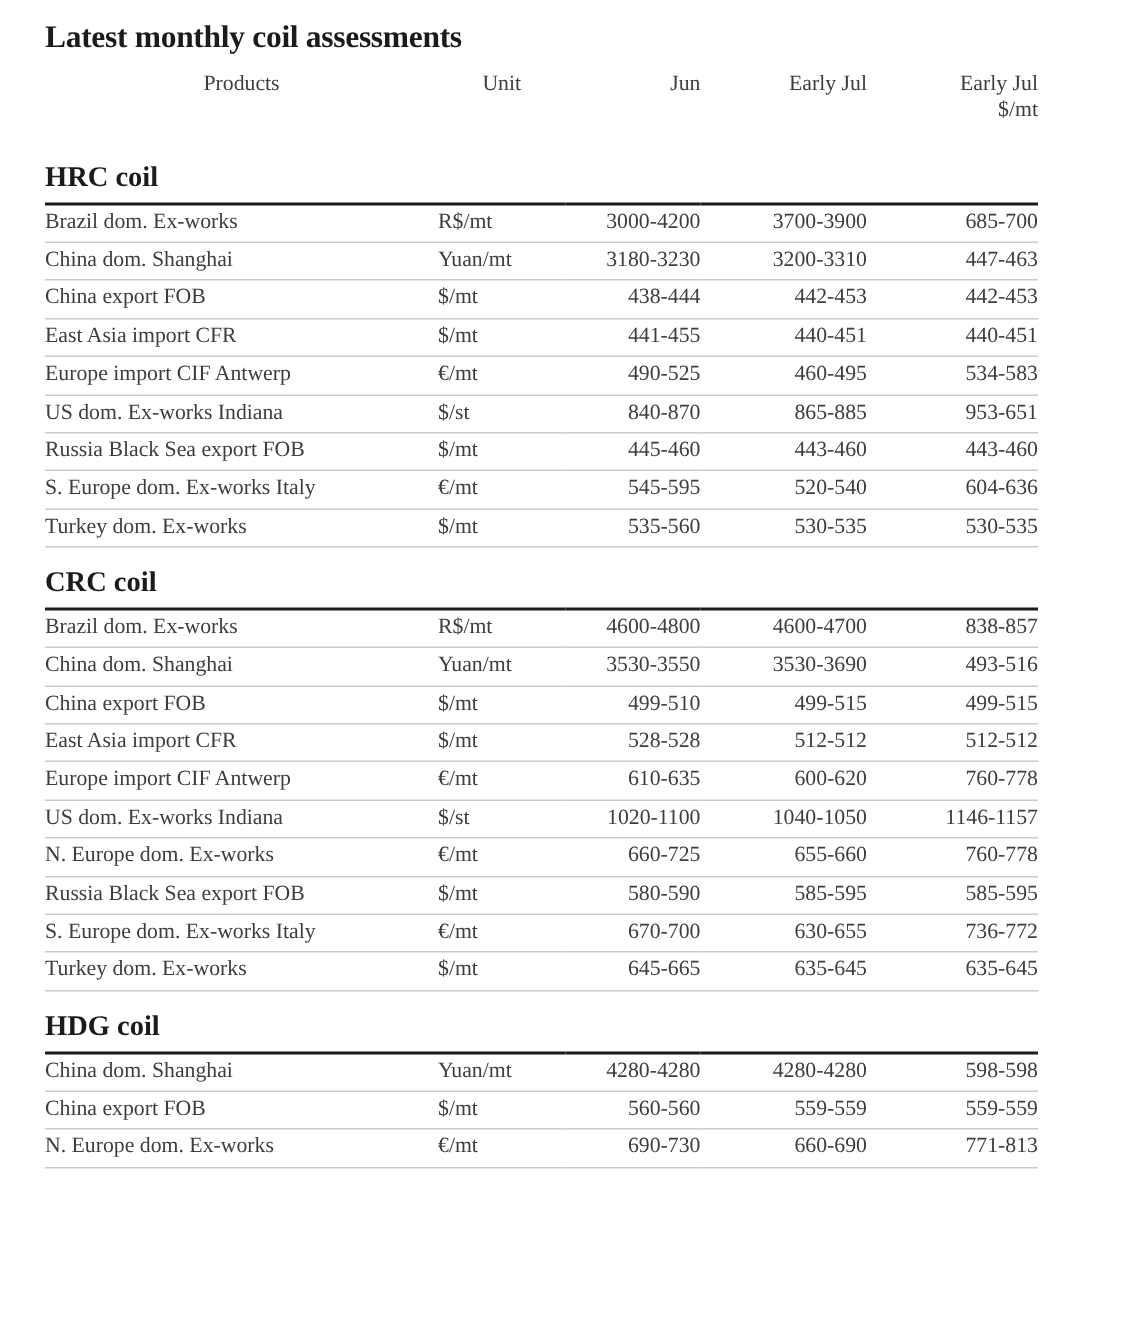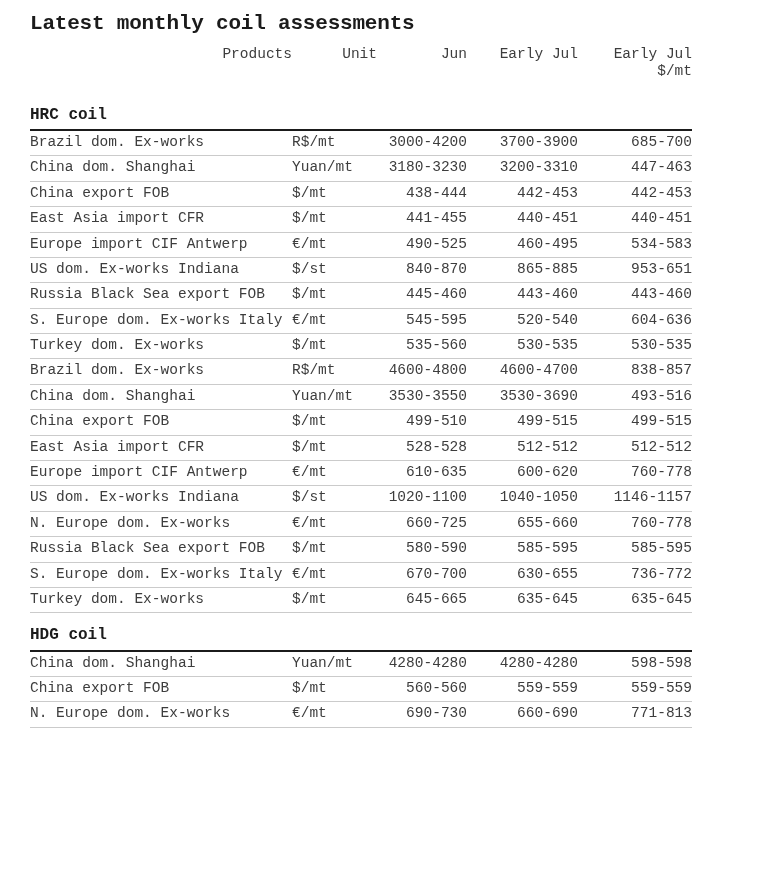--- a/index.html
+++ b/index.html
@@ -1,42 +1,42 @@
 <!DOCTYPE html>
 <html><head>
 <meta charset="utf-8">
 <style>
   html, body { margin:0; padding:0; background:#ffffff; }
   .page {
     width:761px; height:828px; box-sizing:border-box;
     padding:12px 0 0 30px;
-    font-family:Liberation Mono, monospace;
+    font-family:Liberation Serif, serif;
     color:#3d3d3d; background:#ffffff; overflow:hidden;
   }
   .title {
     font-size:21px; font-weight:700; color:#1b1b1b;
     letter-spacing:-0.2px; margin:0 0 8px 0;
   }
   table.assess {
     border-collapse:collapse; width:662px; table-layout:fixed;
     font-size:14.5px;
   }
   col.c1 { width:262px; }
   col.c2 { width:85px; }
   col.c3 { width:90px; }
   col.c4 { width:111px; }
   col.c5 { width:114px; }
   th, td {
     padding:3px 0 4px 0; vertical-align:top;
     font-weight:400; line-height:1.2;
   }
-  thead th { text-align:right; color:#3d3d3d; padding-bottom:12px; }
+  thead th { text-align:center; color:#3d3d3d; padding-bottom:12px; }
   .c-right { text-align:right; }
   td.section-name {
-    font-weight:700; font-size:16px; color:#1b1b1b;
+    font-weight:700; font-size:19px; color:#1b1b1b;
     padding:13px 0 4px 0; border-bottom:2px solid #1b1b1b;
   }
   tr.data-row td { border-bottom:1px solid #cbcbcb; }
 </style>
 </head>
 <body>
 
 <div class="page">
   <h1 class="title">Latest monthly coil assessments</h1>
 
@@ -117,20 +117,23 @@
           <td class="c-right">520-540</td>
           <td class="c-right">604-636</td>
         </tr>
         <tr class="data-row">
           <td>Turkey dom. Ex-works</td>
           <td>$/mt</td>
           <td class="c-right">535-560</td>
           <td class="c-right">530-535</td>
           <td class="c-right">530-535</td>
         </tr>
+        <tr>
+          <td colspan="5" class="section-name">CRC coil</td>
+        </tr>
         <tr class="data-row">
           <td>Brazil dom. Ex-works</td>
           <td>R$/mt</td>
           <td class="c-right">4600-4800</td>
           <td class="c-right">4600-4700</td>
           <td class="c-right">838-857</td>
         </tr>
         <tr class="data-row">
           <td>China dom. Shanghai</td>
           <td>Yuan/mt</td>

